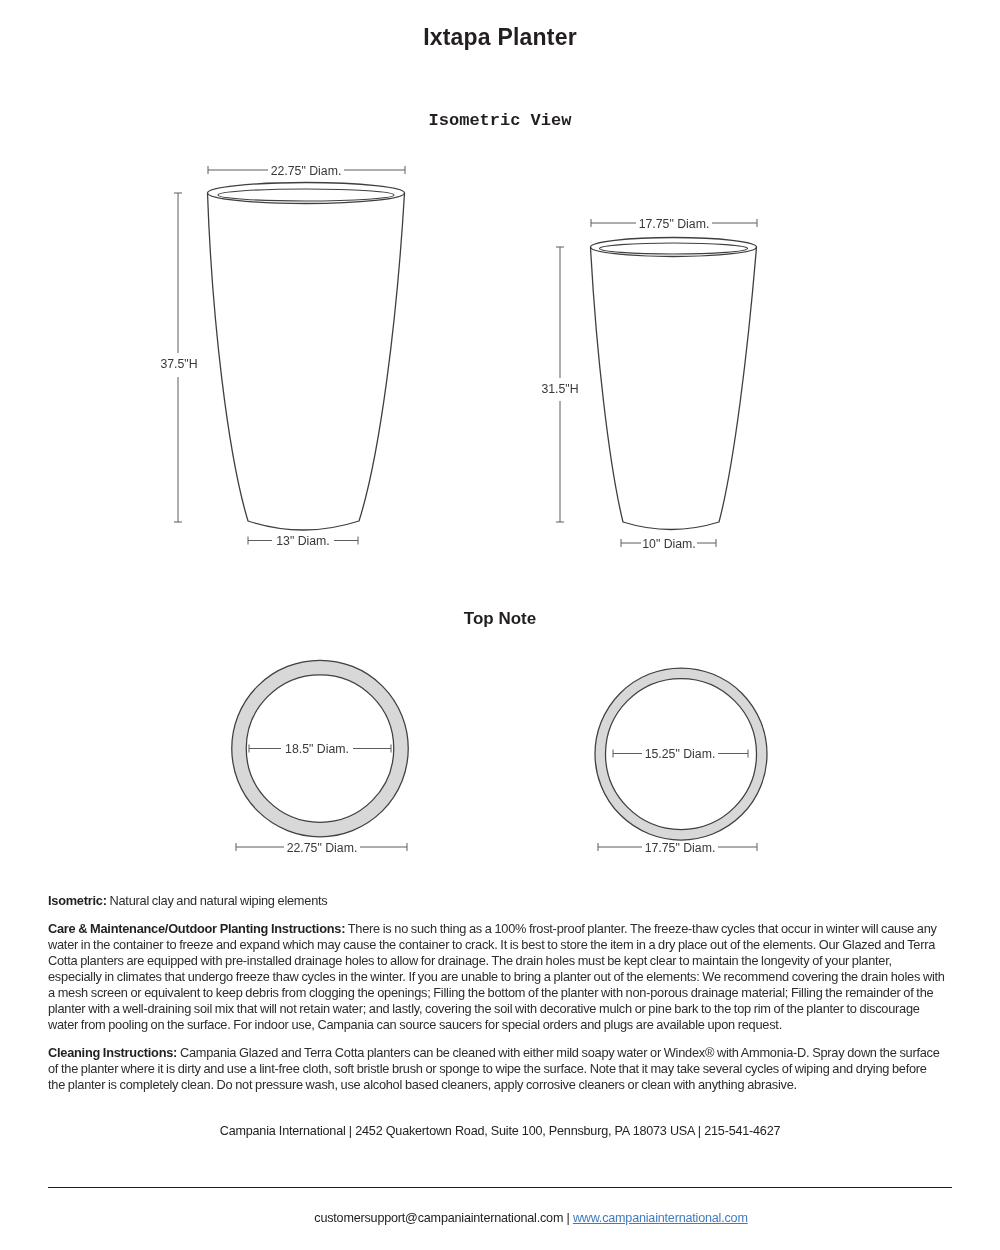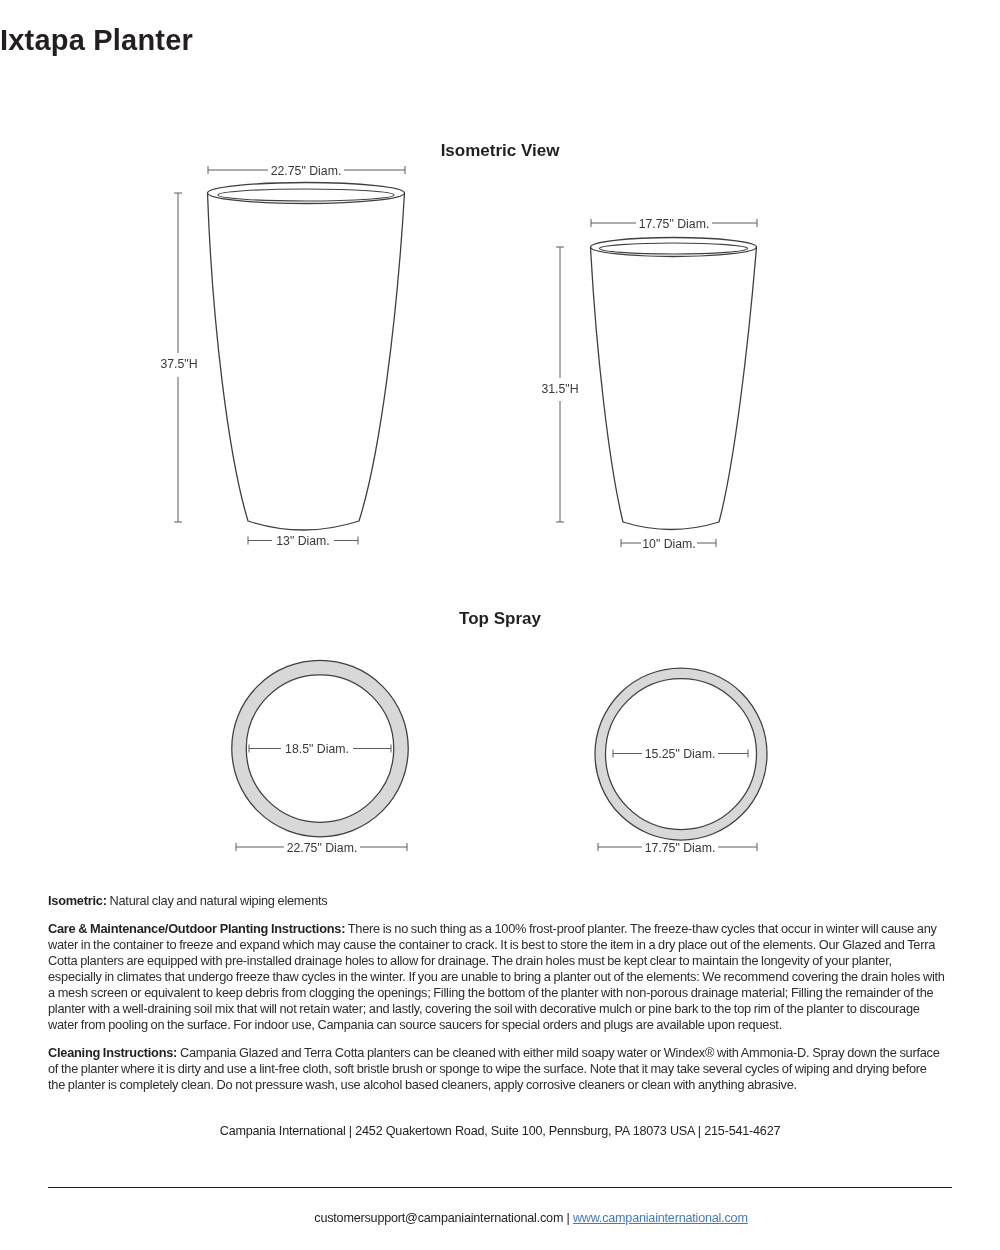--- a/index.html
+++ b/index.html
@@ -1,20 +1,20 @@
 <!DOCTYPE html>
 <html><head>
 <meta charset="utf-8">
 <style>
   html,body{margin:0;padding:0;background:#ffffff;}
   body{width:1000px;height:1250px;position:relative;font-family:"Liberation Sans",sans-serif;color:#2e2c2d;}
   .abs{position:absolute;}
-  .page-title{top:24px;left:0;width:1000px;text-align:left;font-size:29px;font-weight:bold;color:#231f20;letter-spacing:0.2px;}
+  .page-title{top:24px;left:0;width:1000px;text-align:center;font-size:23px;font-weight:bold;color:#231f20;letter-spacing:0.2px;}
   .section-heading{left:0;width:1000px;text-align:center;font-size:17px;font-weight:bold;color:#231f20;}
-  #iso-heading{top:141px;}
+  #iso-heading{top:111px;font-family:Liberation Mono, monospace;}
   #top-heading{top:609px;}
   #drawings{top:155px;left:0;}
   .dim-text{font-size:12.3px;fill:#3a3839;font-family:"Liberation Sans",sans-serif;}
   .outline{fill:none;stroke:#3f3f3f;stroke-width:1.3;}
   .outline-thin{fill:none;stroke:#3f3f3f;stroke-width:1.1;}
   .dim{stroke:#5d5d5d;stroke-width:1;fill:none;}
   .ringfill{stroke:#3f3f3f;stroke-width:1.25;}
   .textblock{top:893px;left:48px;width:898px;font-size:12.8px;line-height:16.1px;letter-spacing:-0.25px;word-spacing:-0.5px;color:#2e2c2d;}
   .textblock p{margin:0 0 11.5px 0;}
   .textblock b{color:#231f20;}
@@ -24,21 +24,21 @@
   #footer2{top:1211px;margin-left:31px;}
   .weblink{color:#3f7cbf;text-decoration:underline;cursor:pointer;}
 </style>
 </head>
 <body>
 
 <div class="abs page-title">Ixtapa Planter</div>
 
 <div class="abs section-heading" id="iso-heading">Isometric View</div>
 
-<div class="abs section-heading" id="top-heading">Top Spray</div>
+<div class="abs section-heading" id="top-heading">Top Note</div>
 
 <svg id="drawings" class="abs" width="1000" height="715" viewBox="0 155 1000 715">
 
   <g>
     <ellipse class="outline" cx="306" cy="193" rx="98.5" ry="10.5"></ellipse>
     <ellipse class="outline-thin" cx="306" cy="195" rx="88" ry="6"></ellipse>
     <path class="outline" d="M 207.5 193 C 212 320 228 455 248 521 Q 303.5 539 359 521 C 380 455 397 320 404.5 193"></path>
   </g>
 
   <g>

